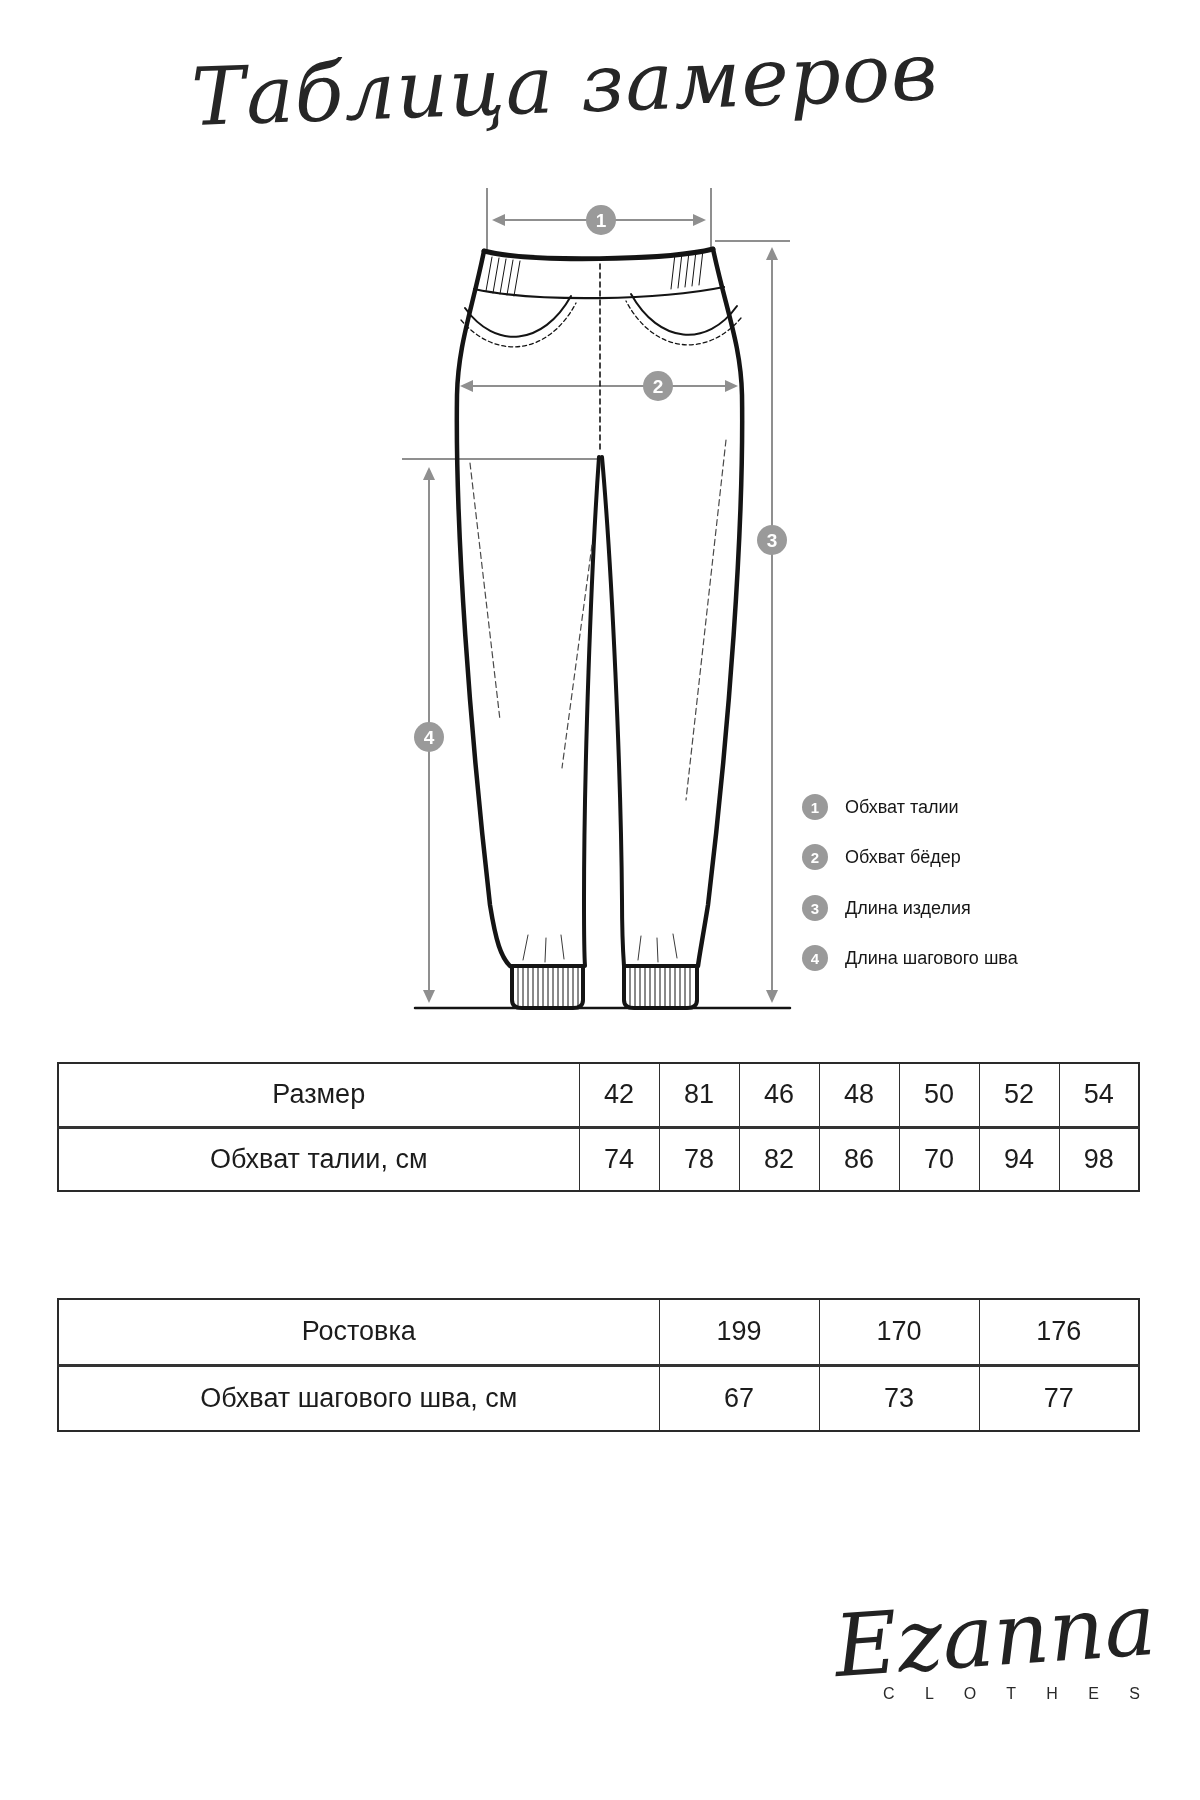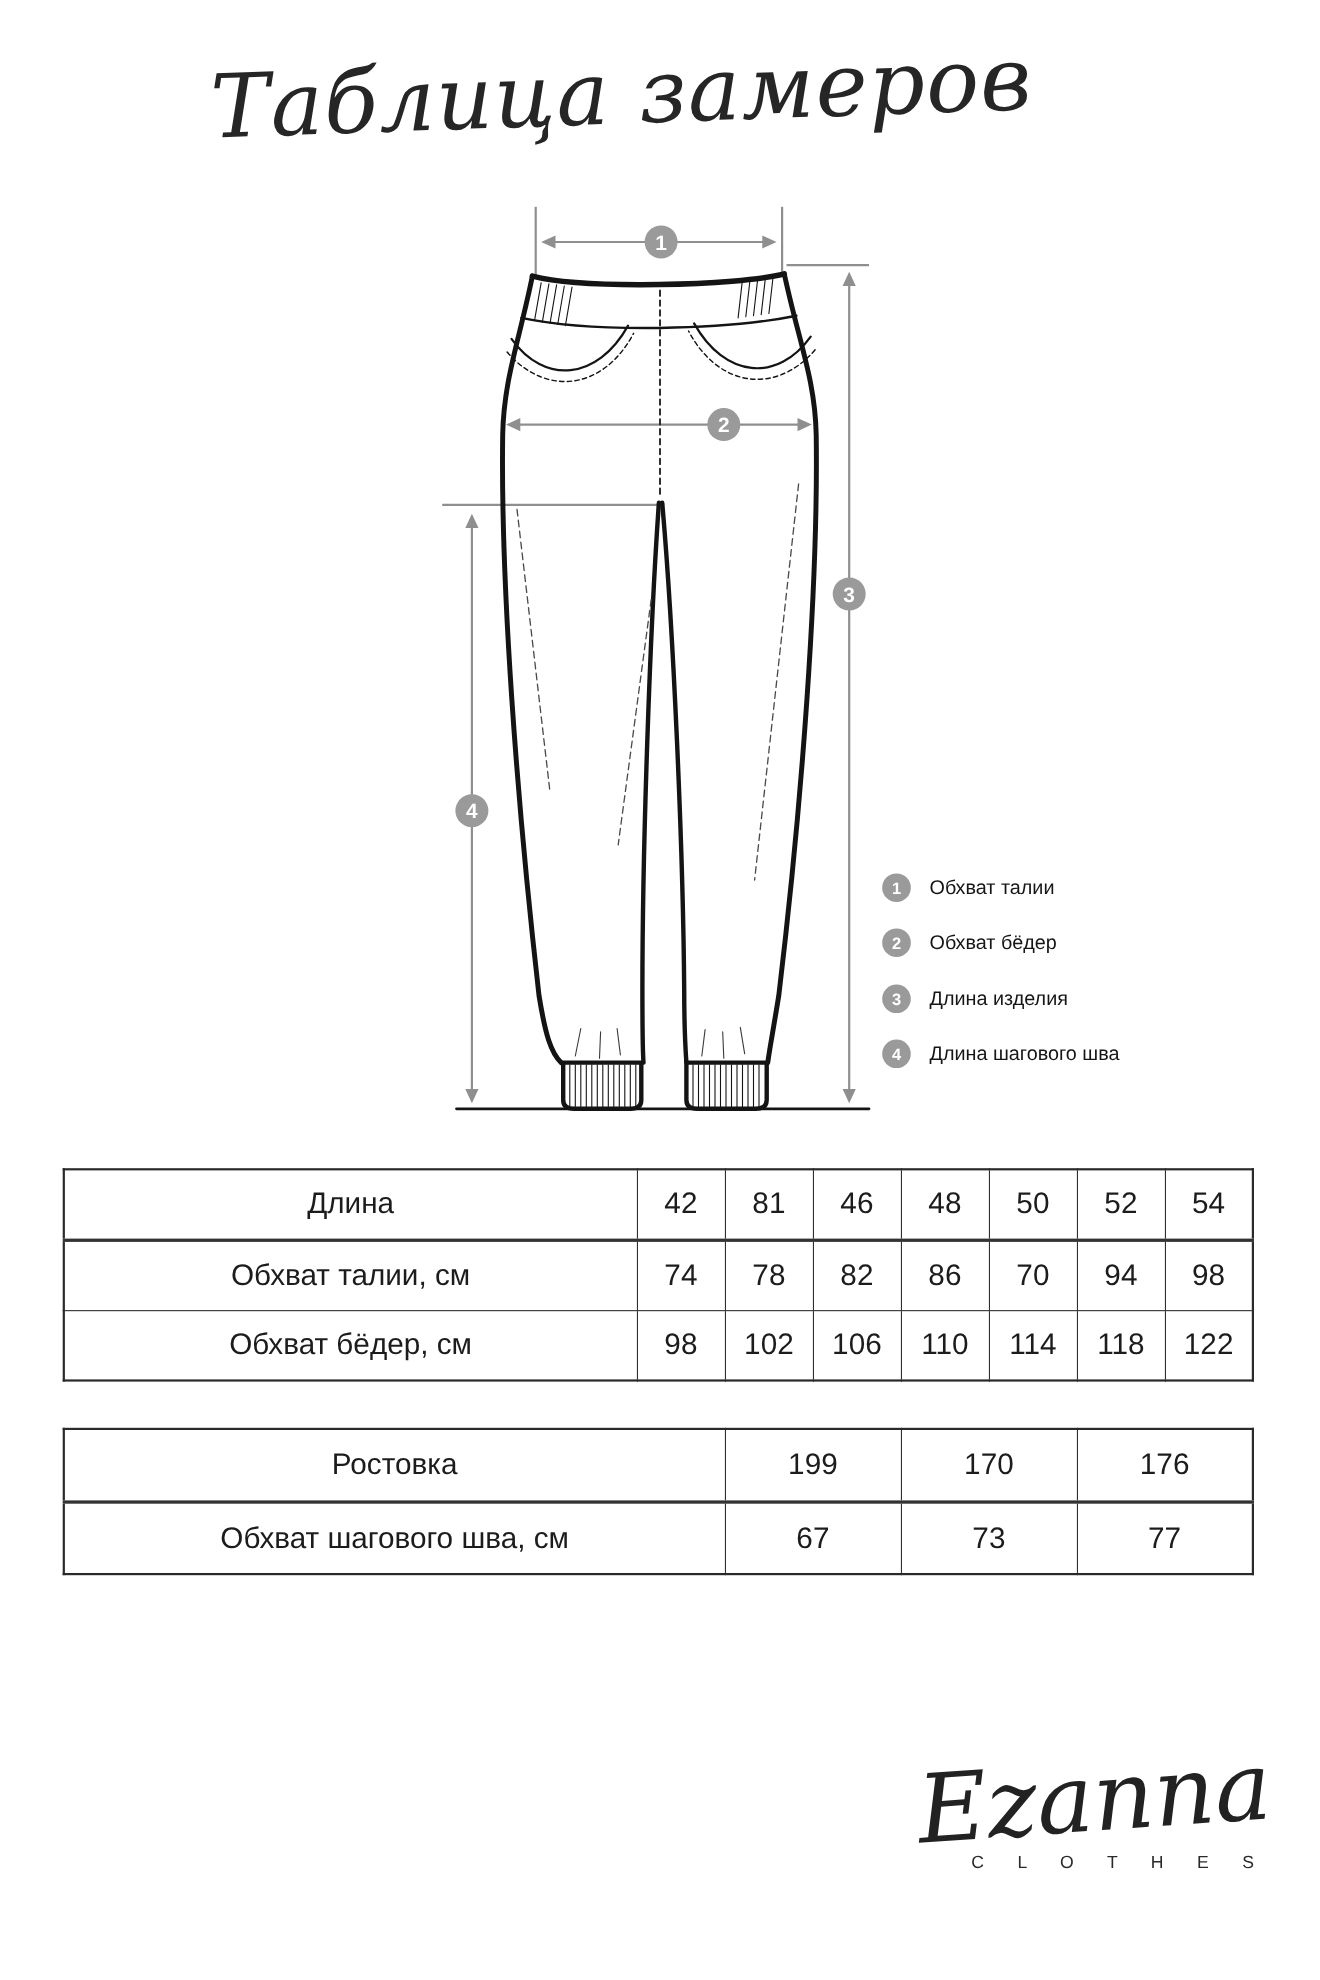--- a/index.html
+++ b/index.html
@@ -197,48 +197,38 @@
       <col style="width:80px">
       <col style="width:80px">
       <col style="width:80px">
     <col style="width:80px">
       <col style="width:80px">
       <col style="width:80px">
       <col style="width:80px">
   </colgroup>
   <tbody>
       <tr class="hdr">
-    <td>Длина</td>
+    <td>Размер</td>
     <td>42</td>
     <td>81</td>
     <td>46</td>
     <td>48</td>
     <td>50</td>
     <td>52</td>
     <td>54</td>
   </tr>
   <tr>
     <td>Обхват талии, см</td>
     <td>74</td>
     <td>78</td>
     <td>82</td>
     <td>86</td>
     <td>70</td>
     <td>94</td>
     <td>98</td>
-  </tr>
-  <tr>
-    <td>Обхват бёдер, см</td>
-    <td>98</td>
-    <td>102</td>
-    <td>106</td>
-    <td>110</td>
-    <td>114</td>
-    <td>118</td>
-    <td>122</td>
   </tr>
 </tbody>
   </table>
 
 <table class="meas" id="table2">
   <colgroup>
     <col style="width:601px">
       <col style="width:160px">
       <col style="width:160px">
       <col style="width:160px">

